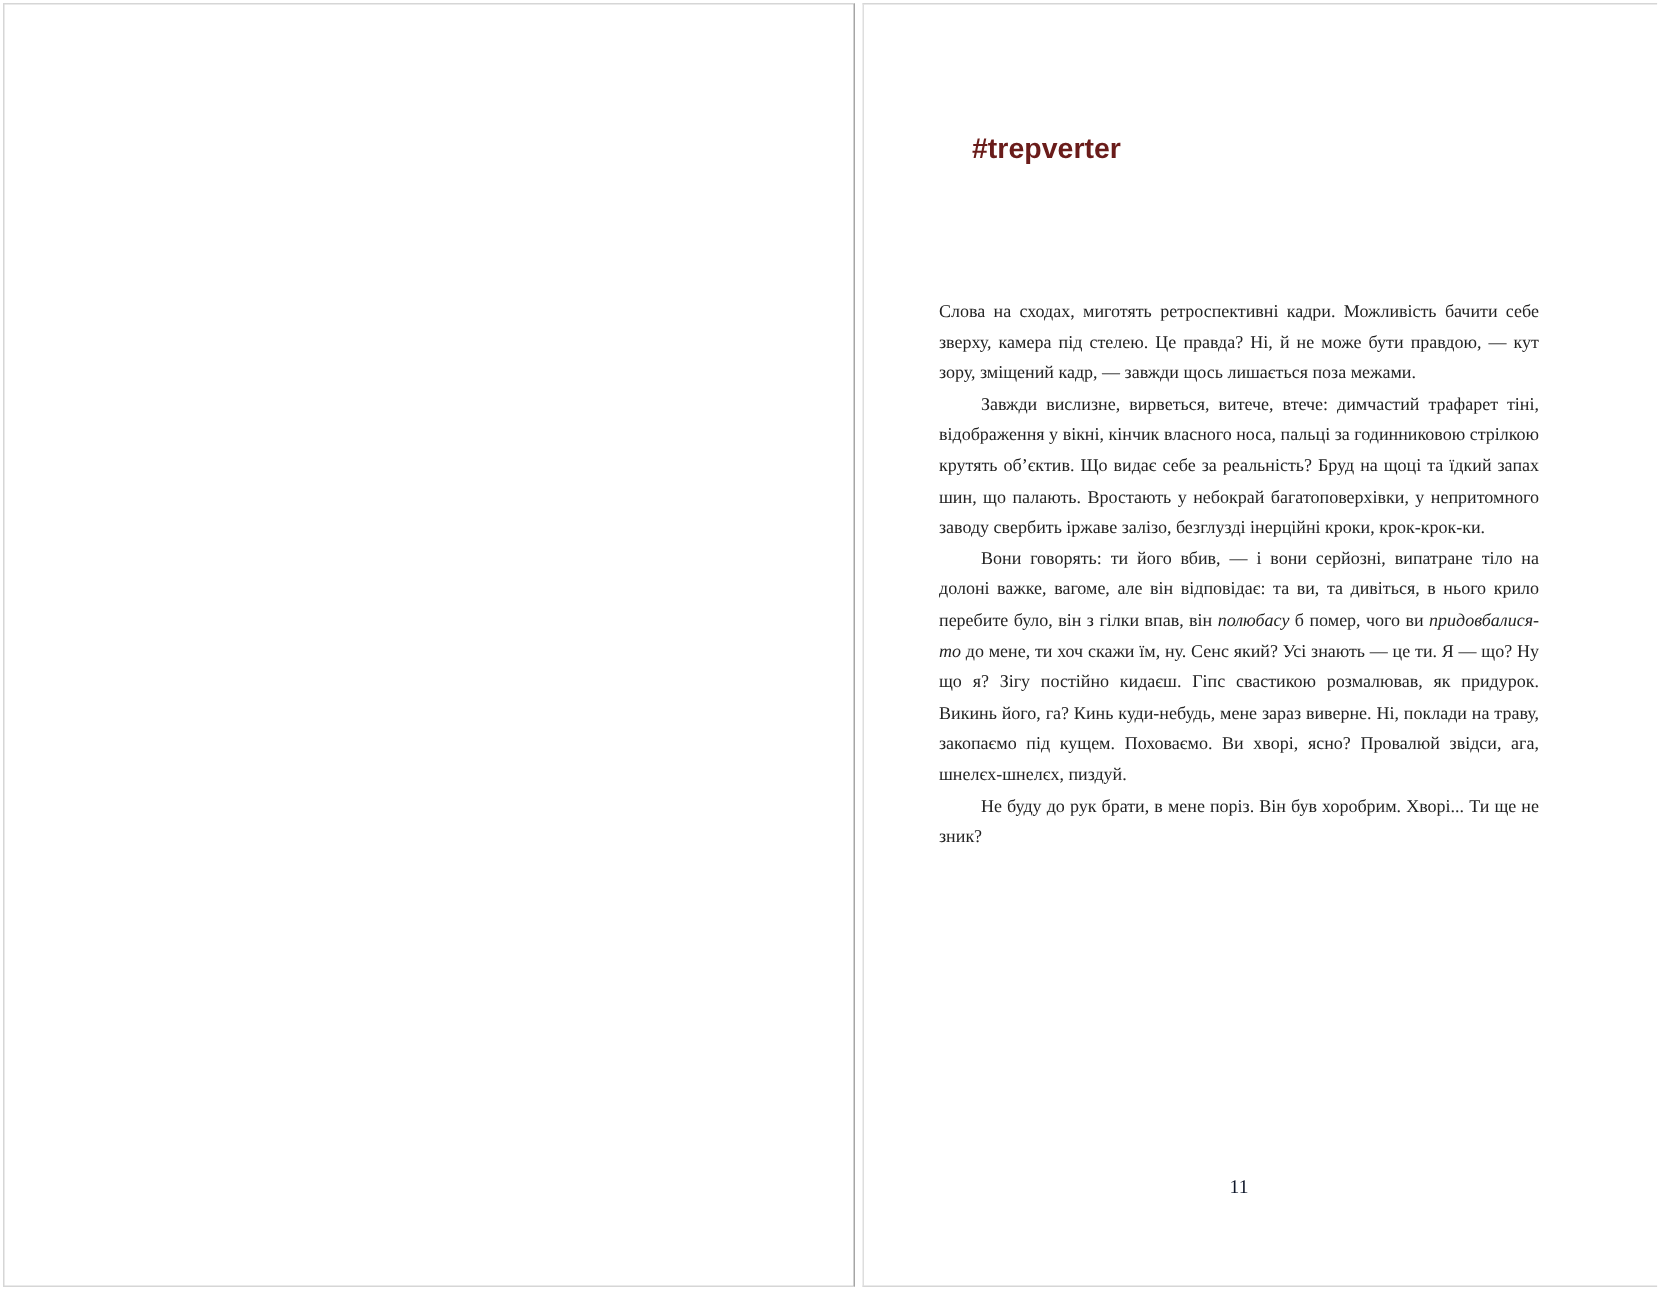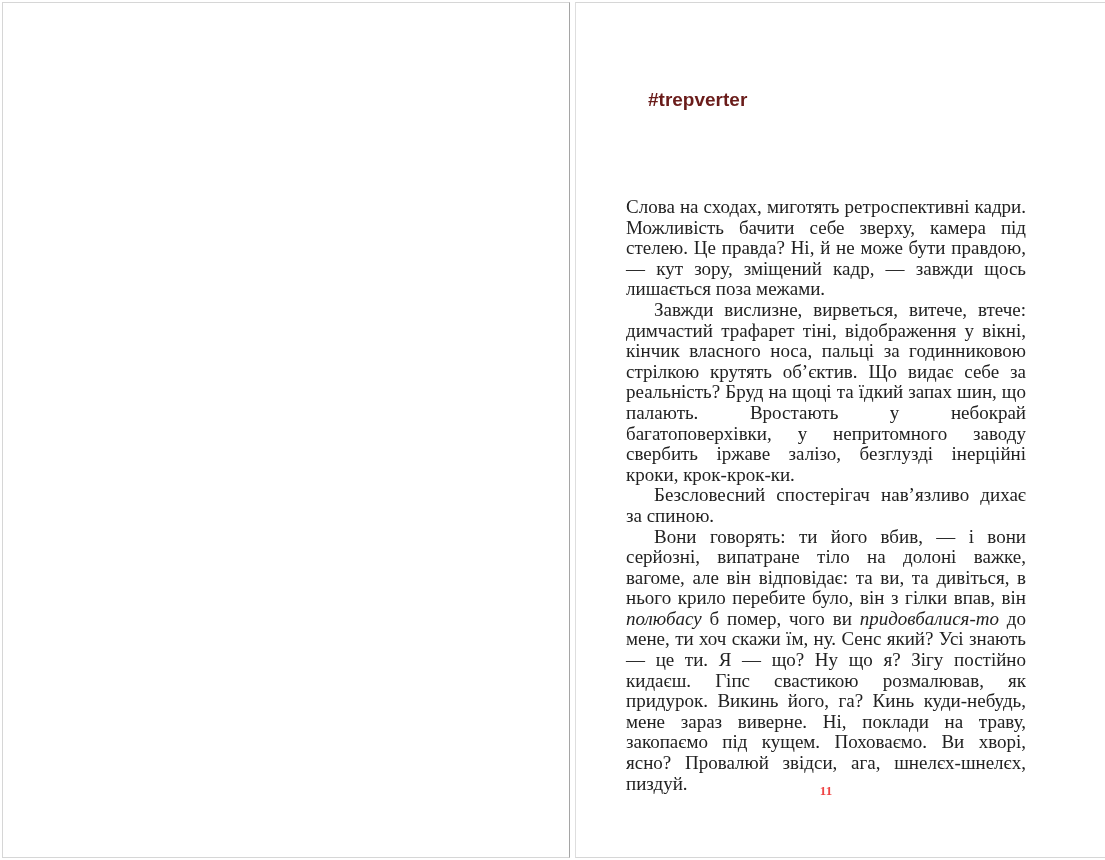--- a/index.html
+++ b/index.html
@@ -53,21 +53,21 @@
     font-family: "Liberation Sans", sans-serif;
     font-weight: bold;
     font-size: 19px;
     line-height: 26px;
     color: #6a1c1a;
   }
   .body-text {
     margin-top: 84px;
     width: 400px;
     font-family: "Liberation Serif", serif;
-    font-size: 19px;
+    font-size: 12px;
     line-height: 20.6px;
     color: #222222;
     text-align: justify;
   }
   .body-text p.para {
     margin: 0;
     padding: 0;
   }
   .body-text p.indent {
     text-indent: 28px;
@@ -80,37 +80,37 @@
     margin-top: 39px;
   }
   .page-number {
     position: absolute;
     bottom: 58px;
     left: 50px;
     width: 400px;
     text-align: center;
     font-family: "Liberation Serif", serif;
     font-size: 13px;
-    font-weight: bold;
-    color: #ef4444;
+    font-weight: normal;
+    color: #0f172a;
   }
 </style>
 </head>
 <body>
 
 <div class="viewport">
   <div class="spread">
     <div class="page page-left"></div>
     <div class="gutter"></div>
     <div class="page page-right">
       <div class="page-content">
         <h1 class="chapter-title" style="color: rgb(106, 28, 26);">#trepverter</h1>
         <div class="body-text">
             <p class="para"><span>Слова на сходах, миготять ретроспективні кадри. Можливість бачити себе зверху, камера під стелею. Це правда? Ні, й не може бути правдою, — кут зору, зміщений кадр, — завжди щось лишається поза межами.</span></p>
             <p class="para indent"><span>Завжди вислизне, вирветься, витече, втече: димчастий трафарет тіні, відображення у вікні, кінчик власного носа, пальці за годинниковою стрілкою крутять об’єктив. Що видає себе за реальність? Бруд на щоці та їдкий запах шин, що палають. Вростають у небокрай багатоповерхівки, у непритомного заводу свербить іржаве залізо, безглузді інерційні кроки, крок-крок-ки.</span></p>
-            <p class="para indent"><span>Безсловесний спостерігач нав’язливо дихає за спиною.</span></p>
             <p class="para indent"><span>Вони говорять: ти його вбив, — і вони серйозні, випатране тіло на долоні важке, вагоме, але він відповідає: та ви, та дивіться, в нього крило перебите було, він з гілки впав, він </span><em>полюбасу</em><span> б помер, чого ви </span><em>придовбалися-то</em><span> до мене, ти хоч скажи їм, ну. Сенс який? Усі знають — це ти. Я — що? Ну що я? Зігу постійно кидаєш. Гіпс свастикою розмалював, як придурок. Викинь його, га? Кинь куди-небудь, мене зараз виверне. Ні, поклади на траву, закопаємо під кущем. Поховаємо. Ви хворі, ясно? Провалюй звідси, ага, шнелєх-шнелєх, пиздуй.</span></p>
+            <p class="para indent"><span>Не буду до рук брати, в мене поріз. Він був хоробрим. Хворі... Ти ще не зник?</span></p>
           </div>
       </div>
       <div class="page-number">11</div>
     </div>
   </div>
 </div>
 
 </body></html>

